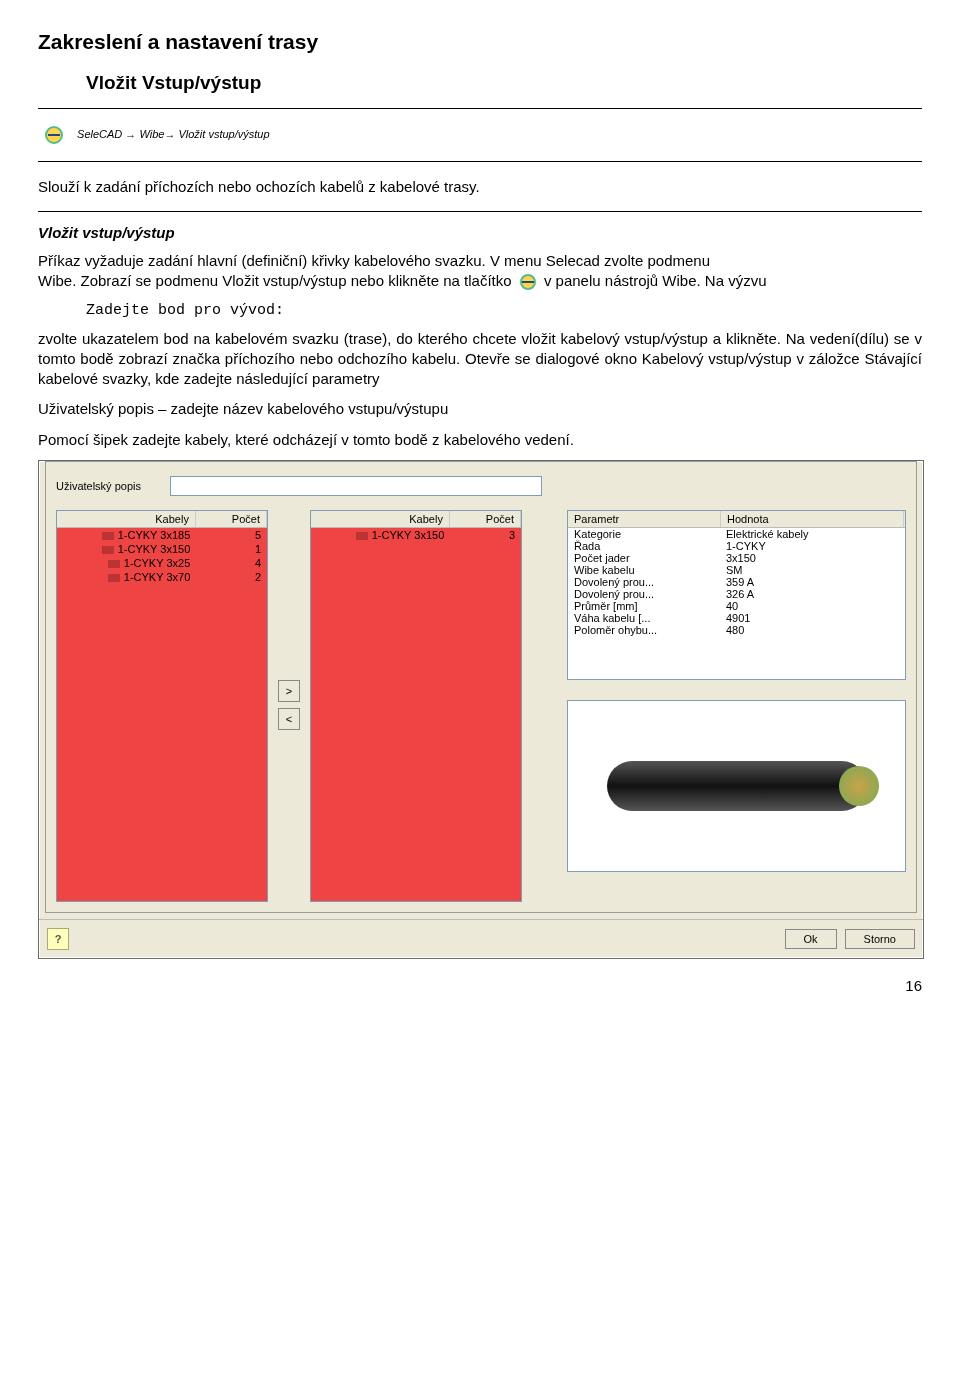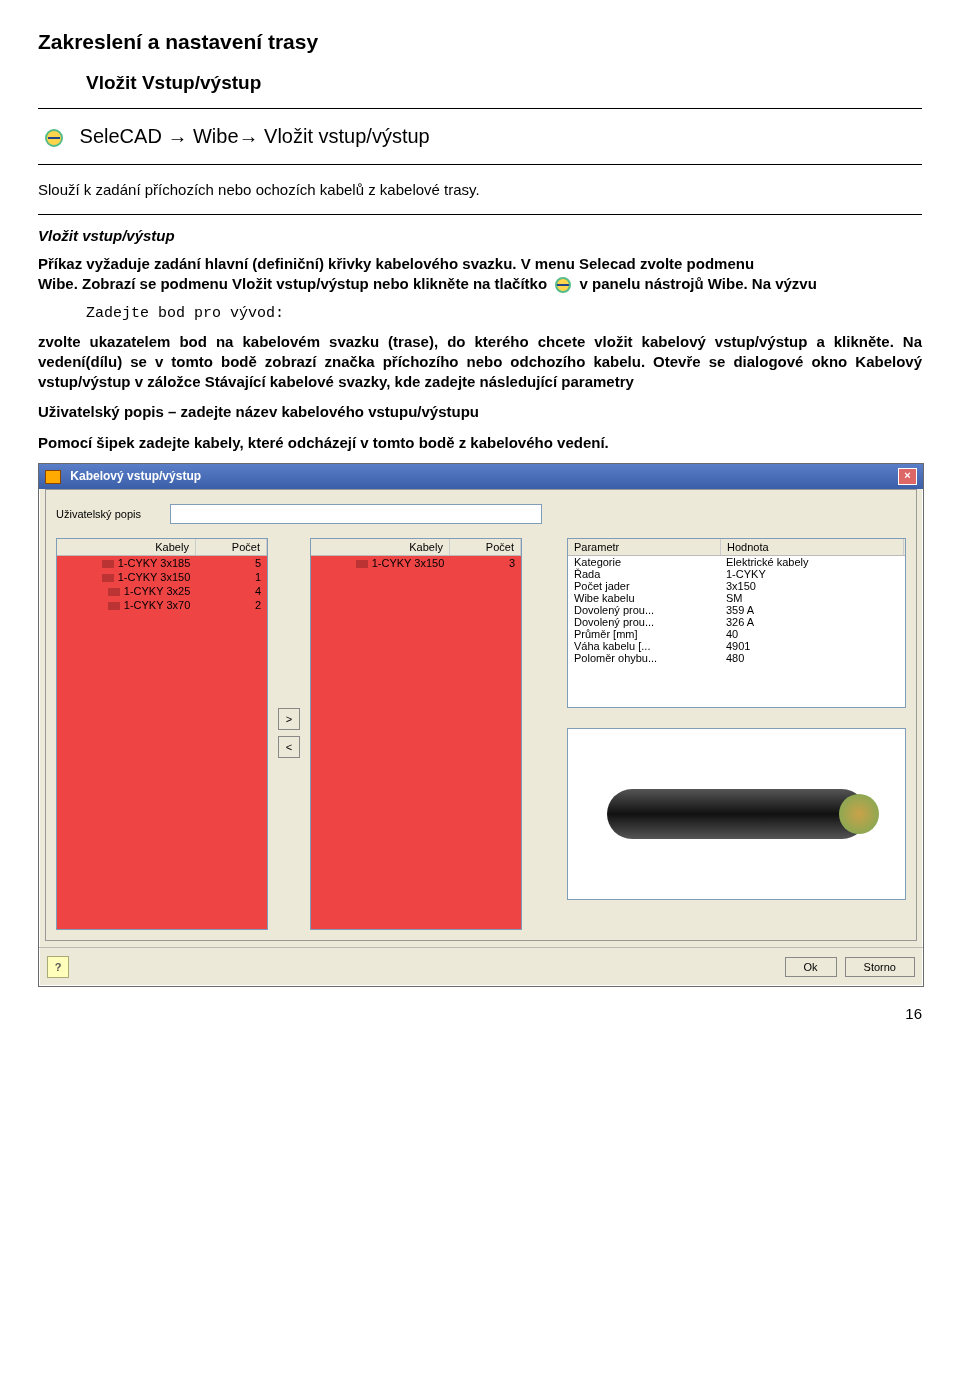--- a/index.html
+++ b/index.html
@@ -22,21 +22,22 @@
     font-weight: bold;
     margin: 0 0 14px 48px;
   }
   .hr-thin {
     border: none;
     border-top: 1px solid #000;
     margin: 4px 0;
   }
   .nav-line {
     padding: 12px 0 12px 6px;
-    font-size: 20px;
+    font-size: 11px;
+    font-style: italic;
   }
   .nav-line .icon {
     display: inline-block;
     vertical-align: middle;
     margin-right: 10px;
   }
   .desc {
     padding: 12px 0;
     font-size: 15px;
   }
@@ -44,21 +45,20 @@
     font-style: italic;
     font-weight: bold;
     margin: 12px 0 10px 0;
     font-size: 15px;
   }
   p.body {
     font-size: 15px;
     line-height: 1.35;
     margin: 0 0 10px 0;
     text-align: justify;
-    font-weight: bold;
   }
   .inline-icon {
     display: inline-block;
     vertical-align: middle;
     margin: 0 3px;
   }
   .mono {
     font-family: "Courier New", monospace;
     font-size: 15px;
     margin: 8px 0 10px 48px;
@@ -324,27 +324,20 @@
   <span> v panelu nástrojů Wibe. Na výzvu</span>
 </p>
 
 <div class="mono">Zadejte bod pro vývod:</div>
 
 <p class="body">zvolte ukazatelem bod na kabelovém svazku (trase), do kterého chcete vložit kabelový vstup/výstup a klikněte. Na vedení(dílu) se v tomto bodě zobrazí značka příchozího nebo odchozího kabelu. Otevře se dialogové okno Kabelový vstup/výstup v záložce Stávající kabelové svazky, kde zadejte následující parametry</p>
 <p class="body">Uživatelský popis – zadejte název kabelového vstupu/výstupu</p>
 <p class="body">Pomocí šipek zadejte kabely, které odcházejí v tomto bodě z kabelového vedení.</p>
 
 <div class="dialog">
-  <div class="dlg-title">
-    <span>
-      <span style="display:inline-block;width:14px;height:12px;background:#fa0;border:1px solid #840;vertical-align:middle;margin-right:6px;"></span>
-      <span>Kabelový vstup/výstup</span>
-    </span>
-    <span class="close">×</span>
-  </div>
 
 
   <div class="dlg-panel">
     <div class="form-row">
       <span class="form-label">Uživatelský popis</span>
       <div class="form-input"></div>
     </div>
 
     <div class="cols">
 

